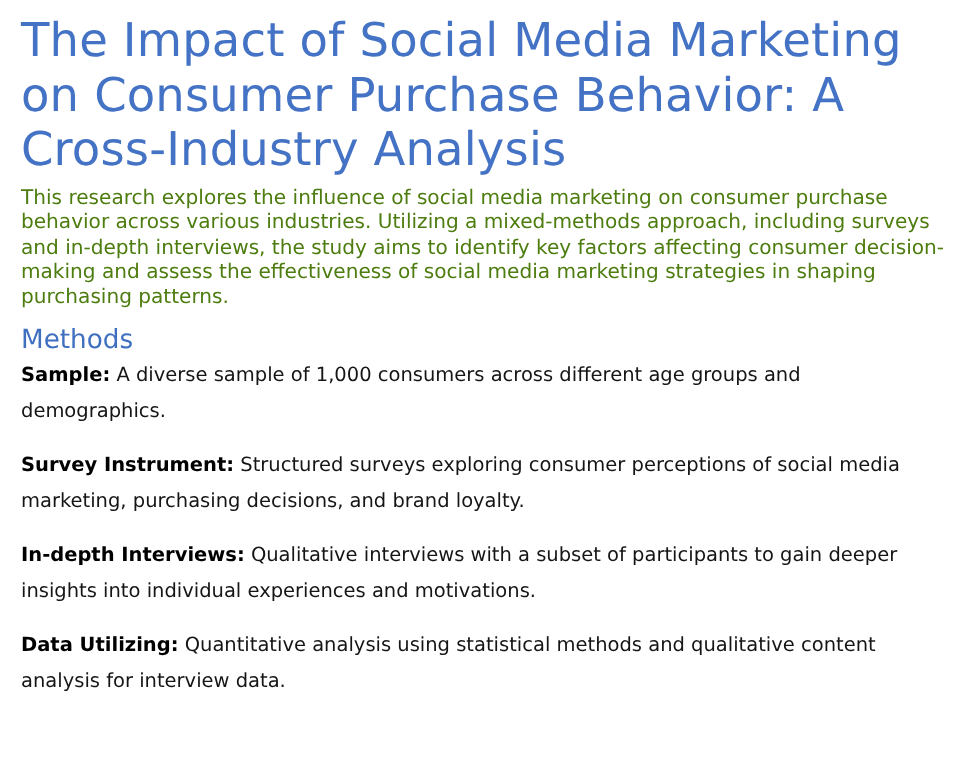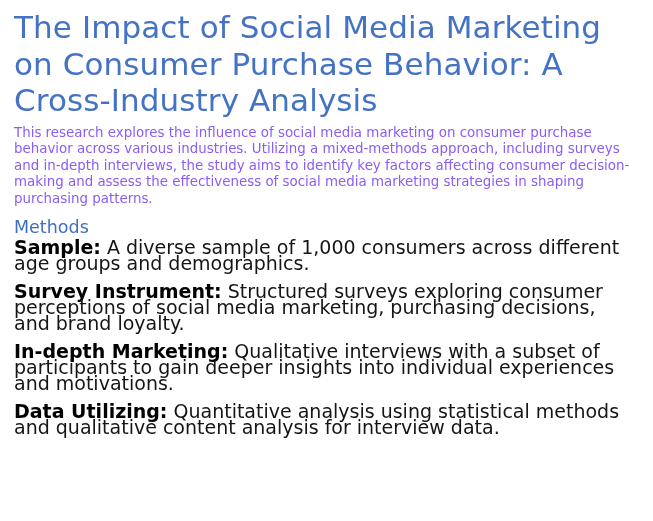--- a/index.html
+++ b/index.html
@@ -31,32 +31,32 @@
     max-width: 625px;
   }
   .section-heading {
     color: #3F6FBF;
     font-size: 17.5px;
     line-height: 21px;
     font-weight: 400;
     margin: 6px 0 1px 0;
   }
   .body-text {
-    color: #8b5cf6;
+    color: #4d7c0f;
     font-size: 13.4px;
     line-height: 16.6px;
     font-weight: 400;
     margin: 0;
     max-width: 624px;
     text-align: left;
   }
   .method-item {
     color: #151515;
-    font-size: 19px;
-    line-height: 16px;
+    font-size: 13px;
+    line-height: 24px;
     margin: 0 0 12px 0;
     max-width: 624px;
   }
   .method-item:last-child {
     margin-bottom: 0;
   }
   .method-label {
     font-weight: 700;
     color: #000000;
   }
@@ -83,21 +83,21 @@
 
     <p class="method-item">
       <span class="method-label">Sample:</span><span class="method-desc"> A diverse sample of 1,000 consumers across different age groups and demographics.</span>
     </p>
 
     <p class="method-item">
       <span class="method-label">Survey Instrument:</span><span class="method-desc"> Structured surveys exploring consumer perceptions of social media marketing, purchasing decisions, and brand loyalty.</span>
     </p>
 
     <p class="method-item">
-      <span class="method-label">In-depth Marketing:</span><span class="method-desc"> Qualitative interviews with a subset of participants to gain deeper insights into individual experiences and motivations.</span>
+      <span class="method-label">In-depth Interviews:</span><span class="method-desc"> Qualitative interviews with a subset of participants to gain deeper insights into individual experiences and motivations.</span>
     </p>
 
     <p class="method-item">
       <span class="method-label">Data Utilizing:</span><span class="method-desc"> Quantitative analysis using statistical methods and qualitative content analysis for interview data.</span>
     </p>
   </section>
 
 </div>
 
 </body></html>

